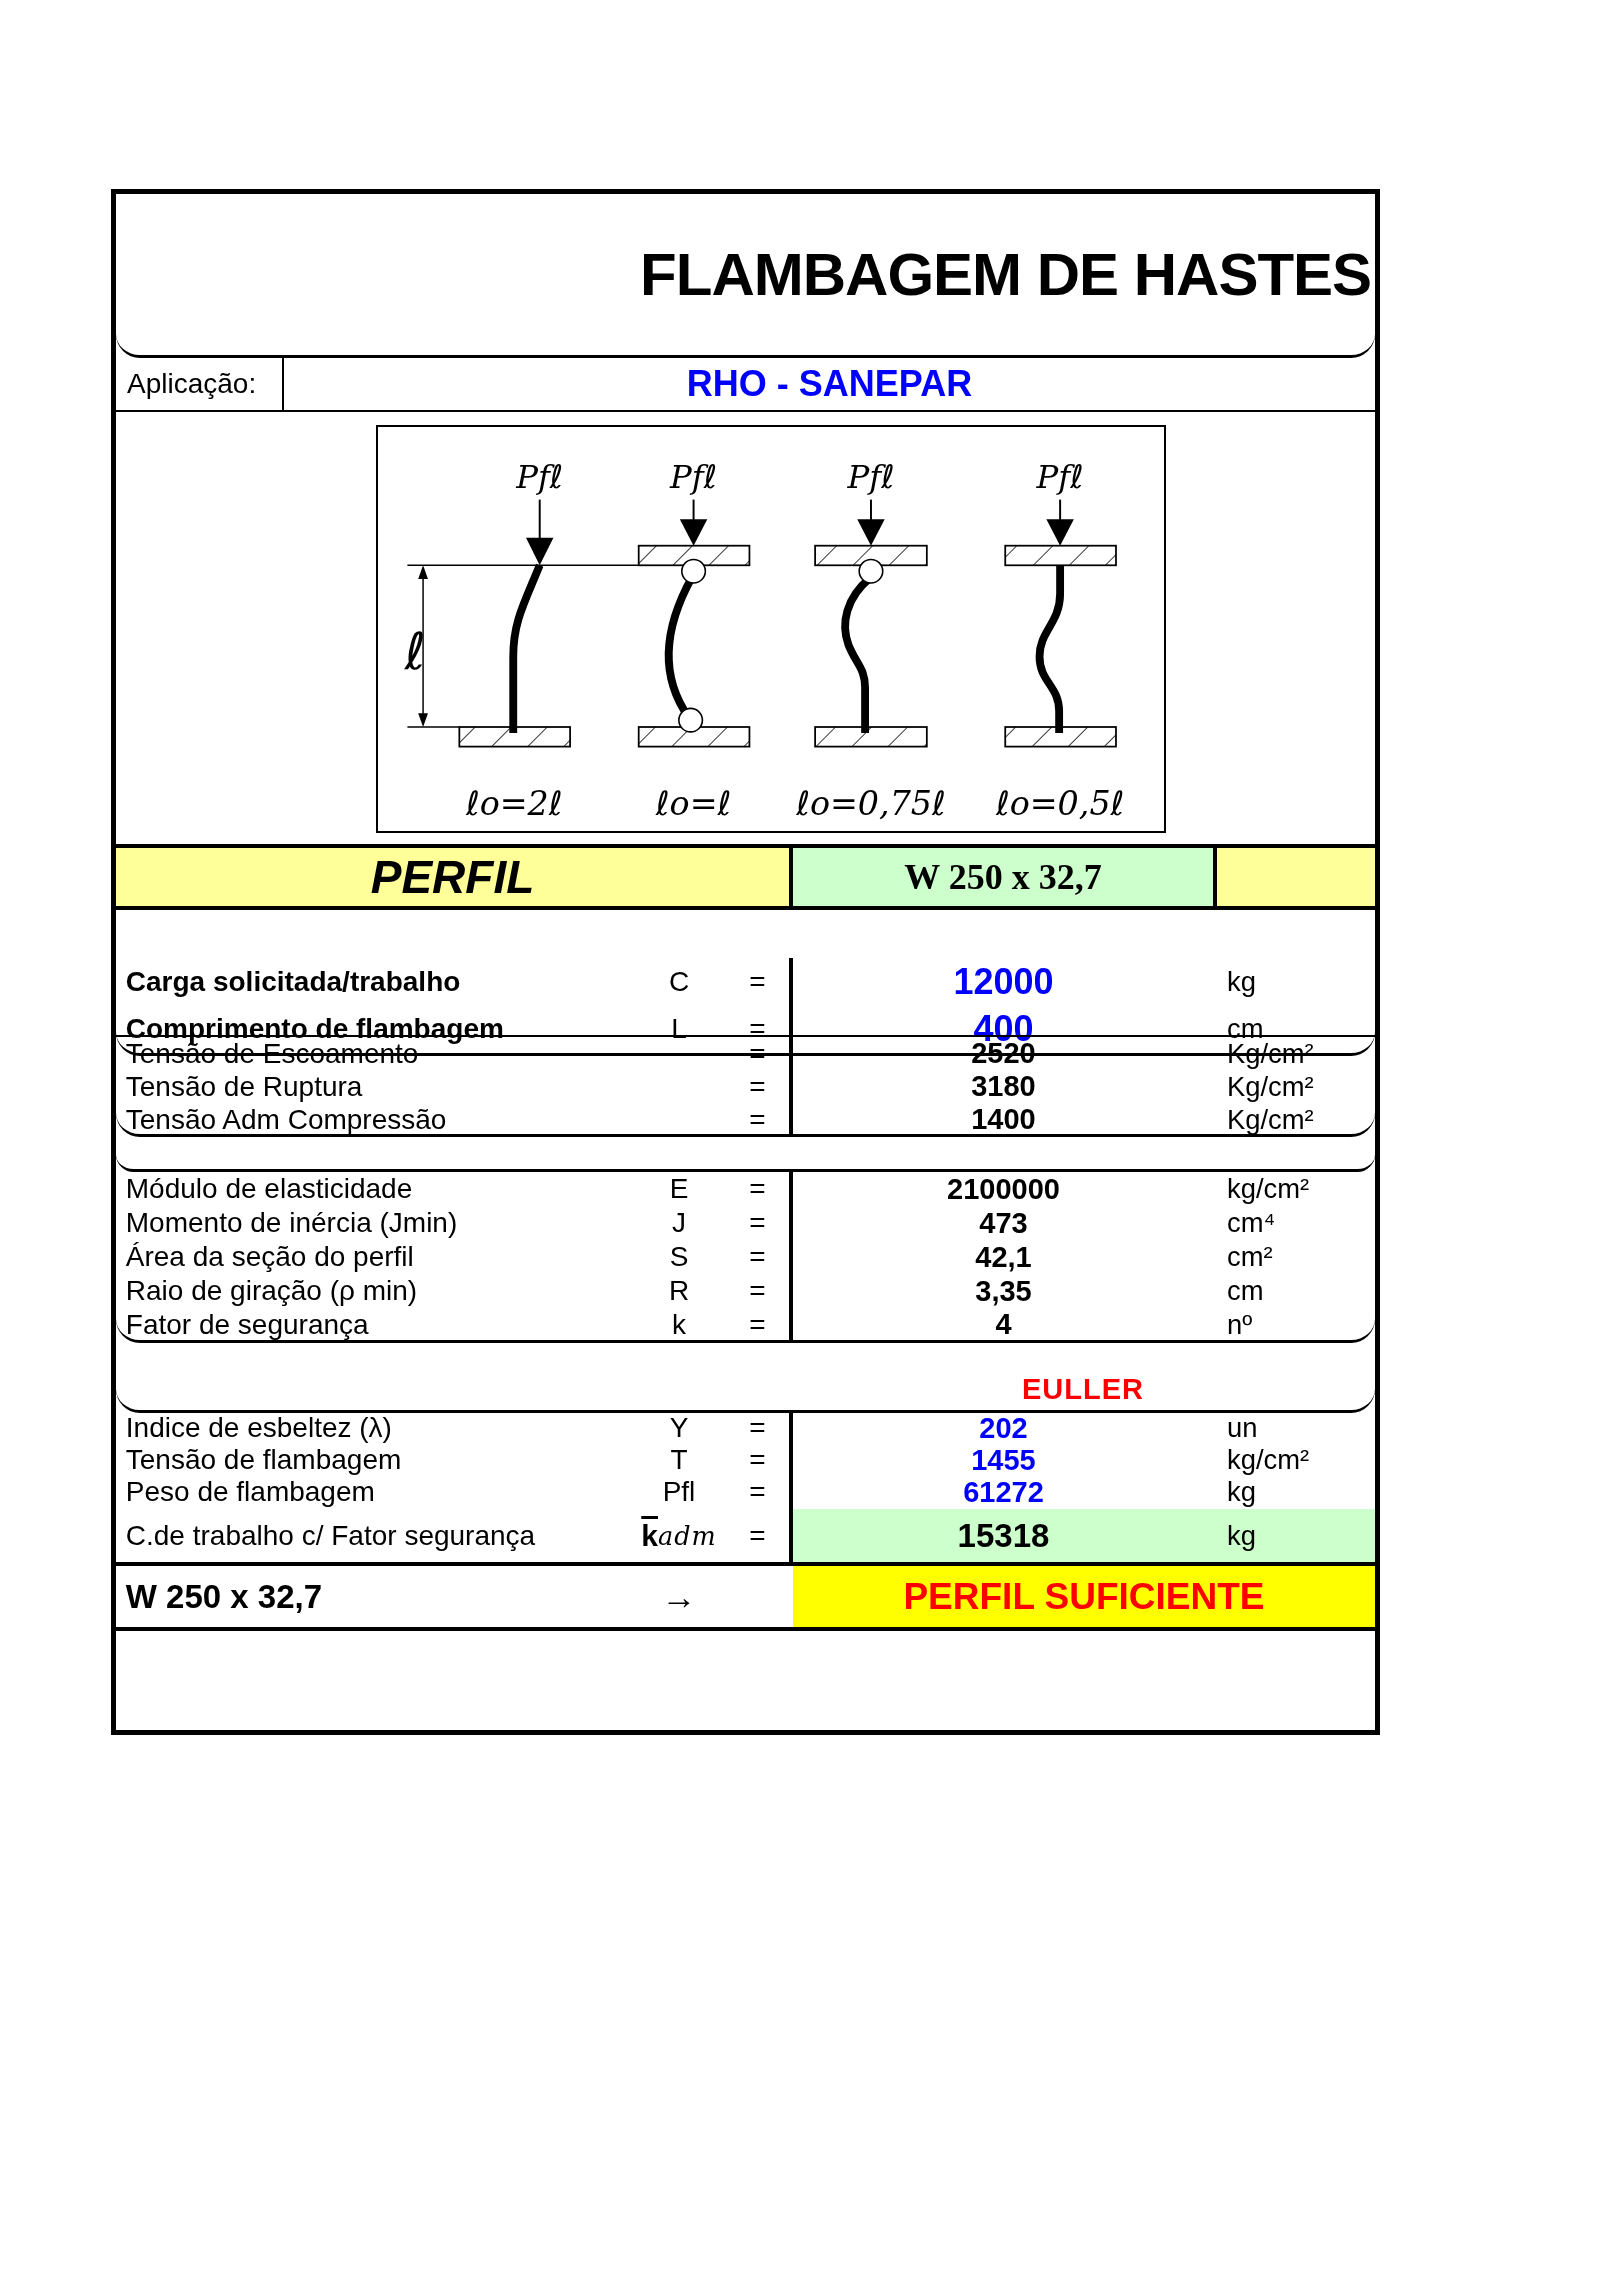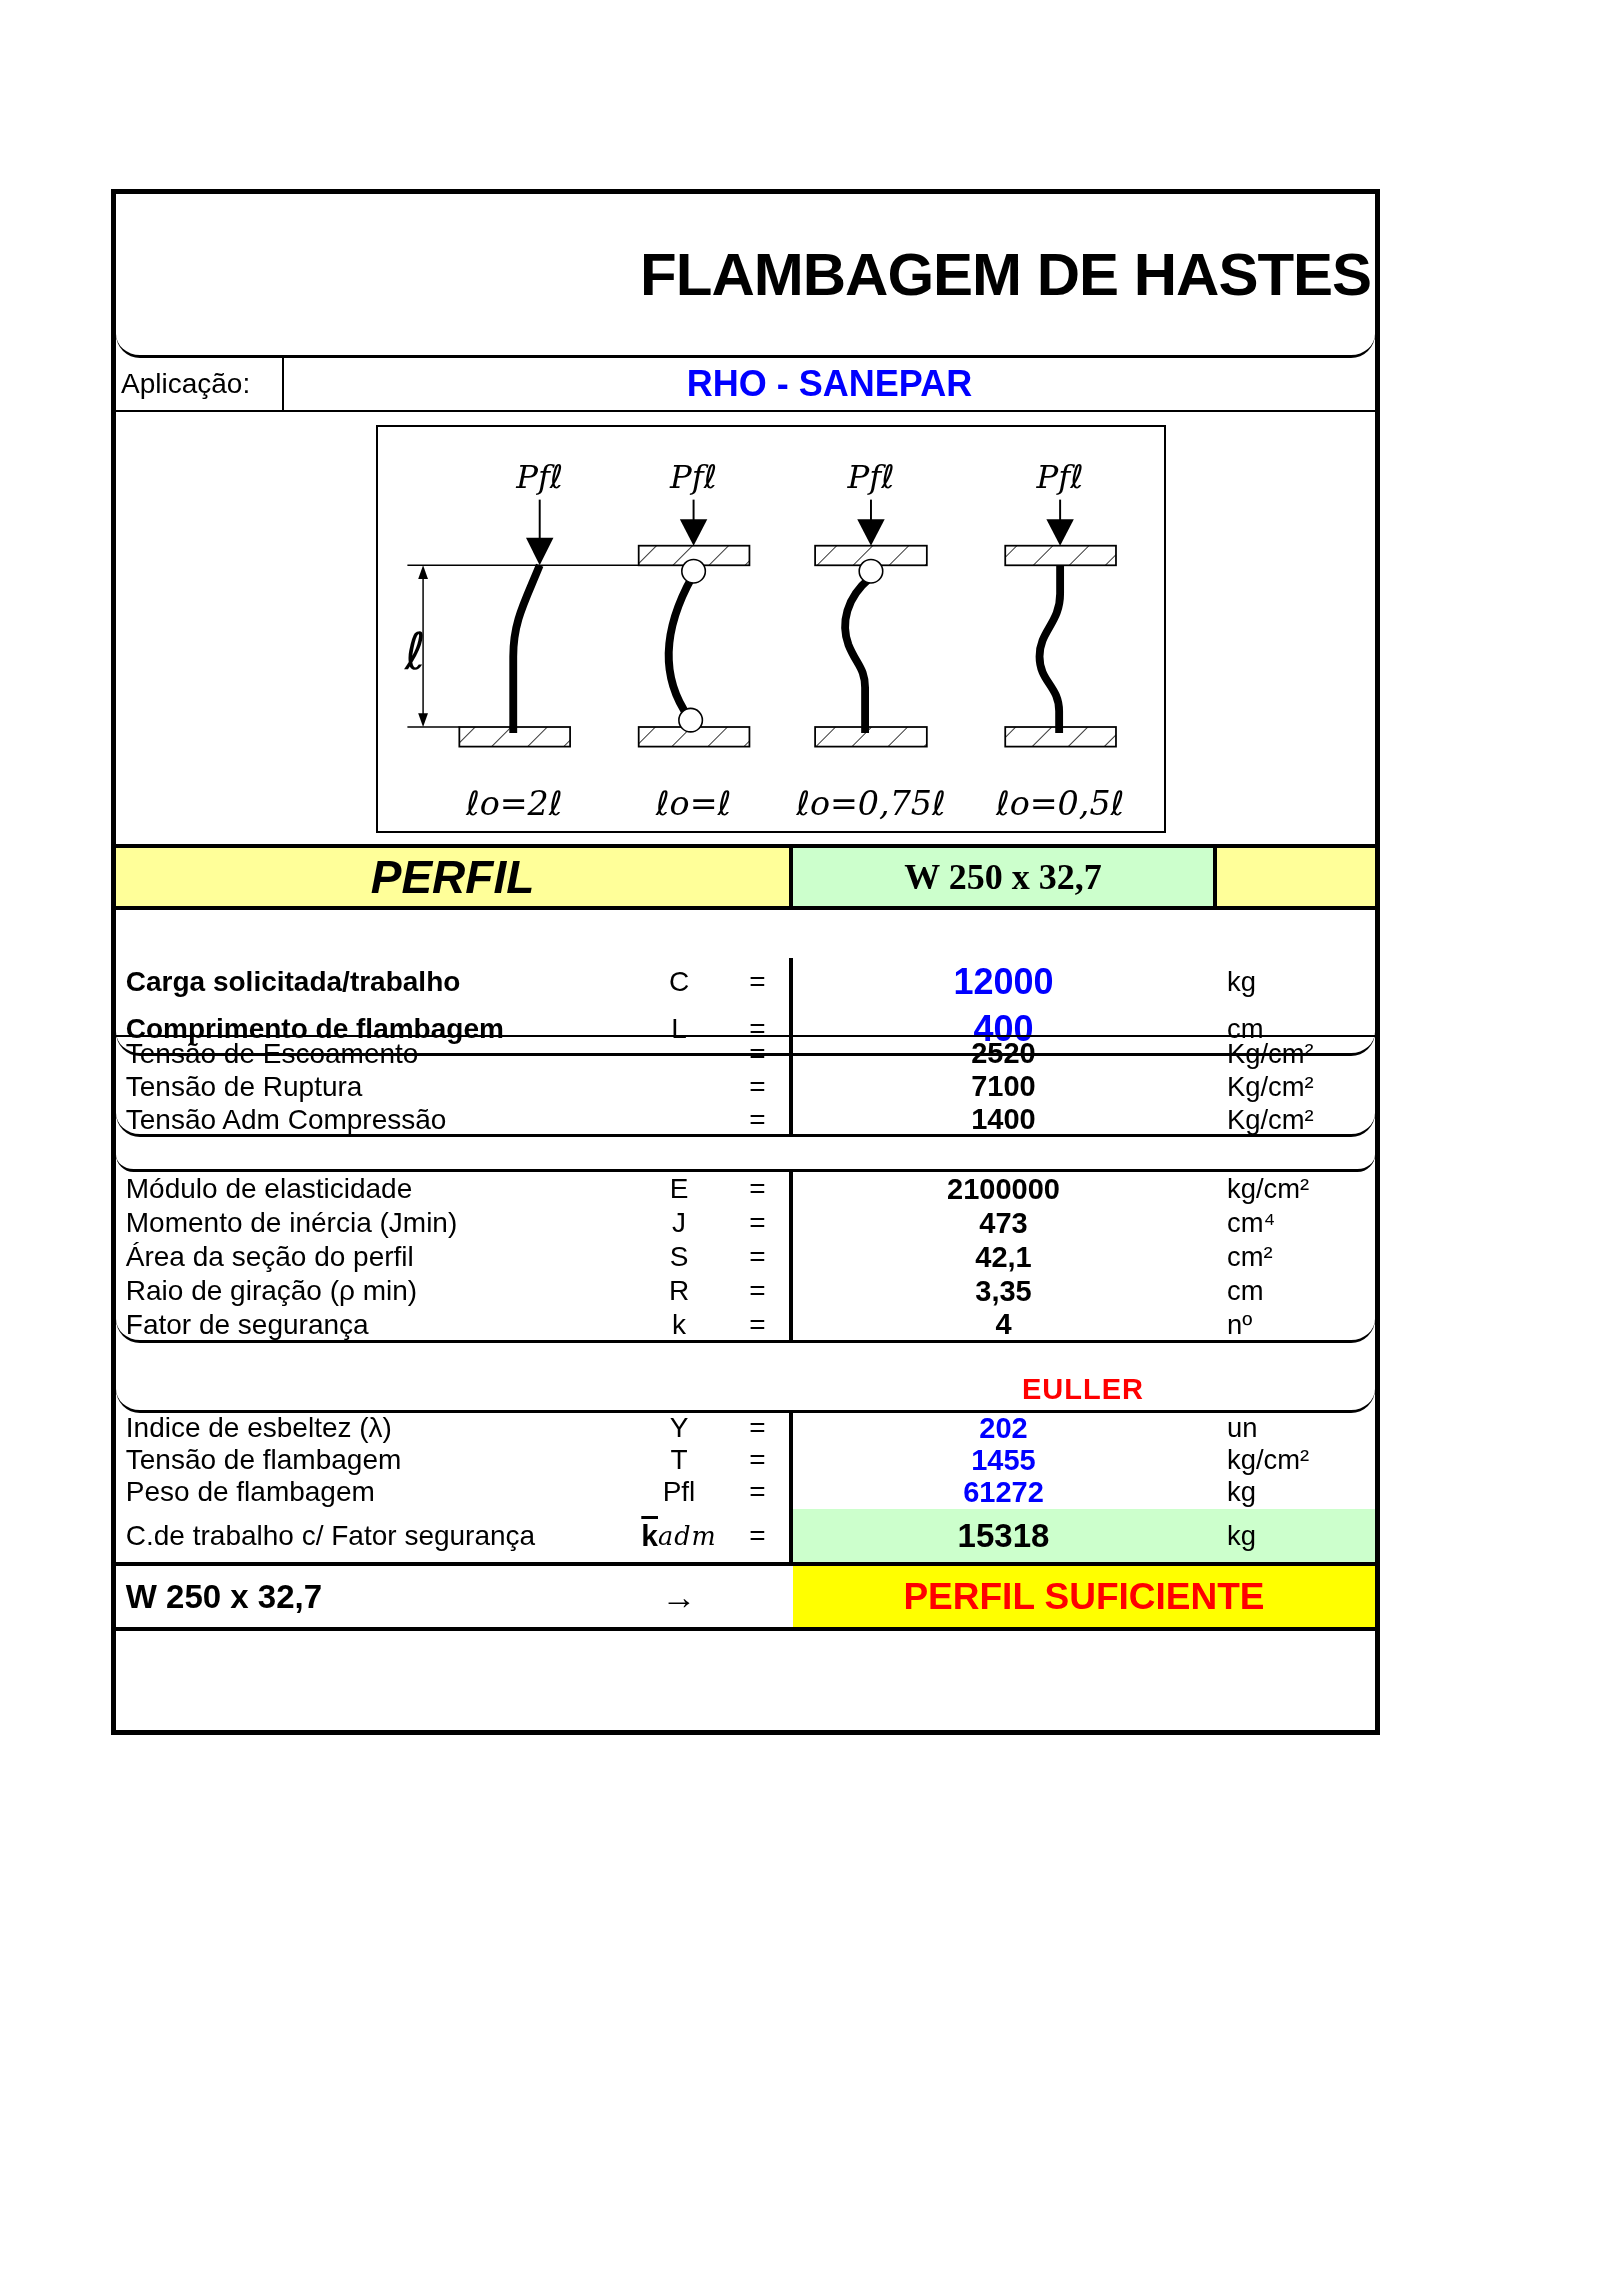--- a/index.html
+++ b/index.html
@@ -17,21 +17,21 @@
   .bb4{border-bottom:3.9px solid #000;border-radius:24px;}
   .bb5{border-bottom:4.9px solid #000;}
 
   
   .r-title{top:0;height:164px;display:flex;align-items:center;justify-content:flex-end;}
   .title-text{font-weight:bold;font-size:60px;letter-spacing:-1px;padding-right:3.9px;white-space:nowrap;}
 
   
   .r-app{top:164px;height:54px;}
   .app-label{position:absolute;left:0;top:0;bottom:0;width:168px;border-right:2.9px solid #000;
-    display:flex;align-items:center;padding-left:5px;font-size:28px;box-sizing:border-box;}
+    display:flex;align-items:center;padding-left:11px;font-size:28px;box-sizing:border-box;}
   .app-value{position:absolute;left:168px;right:0;top:0;bottom:0;display:flex;align-items:center;
     justify-content:center;color:var(--blue);font-weight:bold;font-size:36px;}
 
   
   .r-diagram{top:218px;height:436px;}
   .diagram-box{position:absolute;left:260px;top:12.7px;border:2.9px solid #000;background:#fff;}
   .cadfont{font-family:"DejaVu Serif","DejaVu Sans",serif;font-style:italic;}
 
   
   .r-perfil{top:654px;height:62px;}
@@ -196,21 +196,21 @@
     <div class="vdiv"></div>
     <div class="subrow" style="height:33px;">
       <div class="c c-label">Tensão de Escoamento</div>
       <div class="c c-eq">=</div>
       <div class="c c-val">2520</div>
       <div class="c c-unit">Kg/cm²</div>
     </div>
     <div class="subrow" style="height:33px;">
       <div class="c c-label">Tensão de Ruptura</div>
       <div class="c c-eq">=</div>
-      <div class="c c-val">7100</div>
+      <div class="c c-val">3180</div>
       <div class="c c-unit">Kg/cm²</div>
     </div>
     <div class="subrow" style="height:33px;">
       <div class="c c-label">Tensão Adm Compressão</div>
       <div class="c c-eq">=</div>
       <div class="c c-val">1400</div>
       <div class="c c-unit">Kg/cm²</div>
     </div>
   </div>
 

